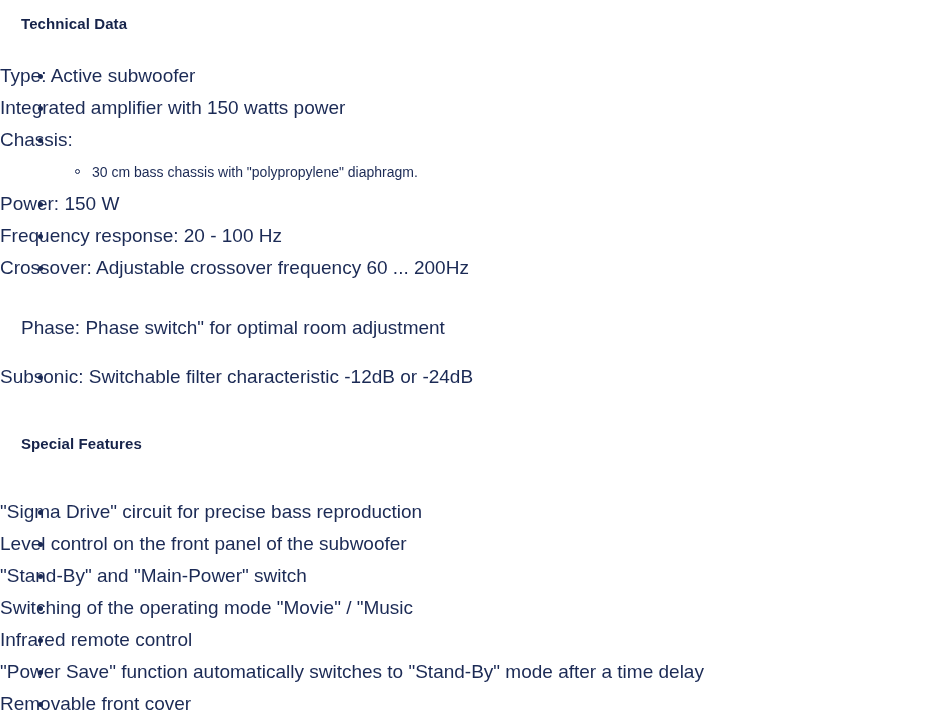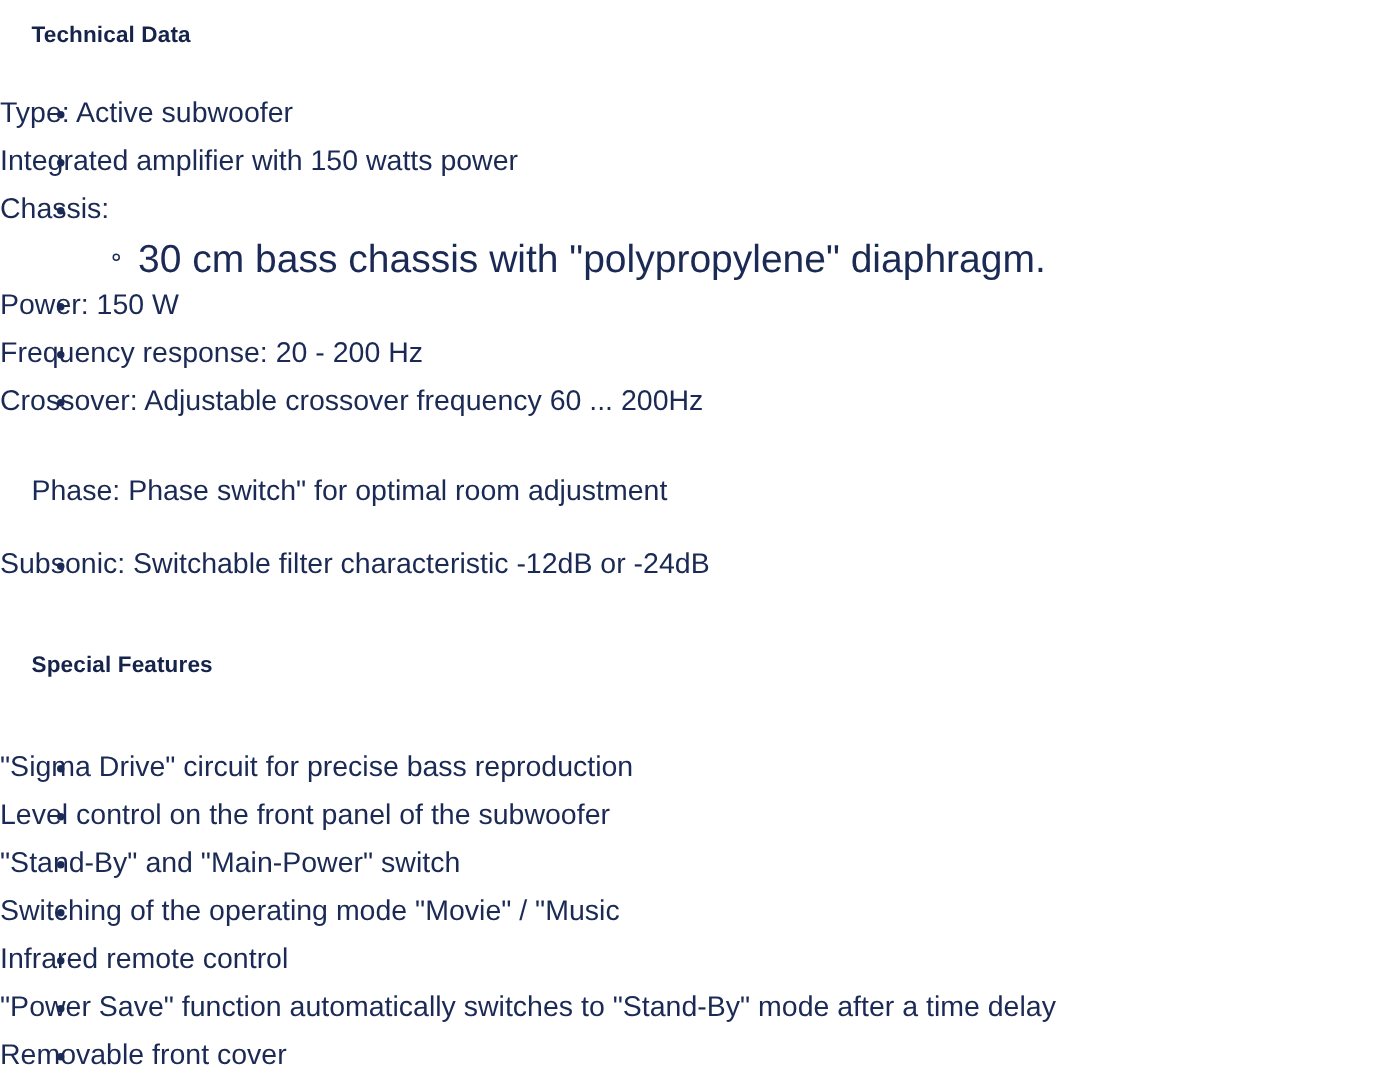--- a/index.html
+++ b/index.html
@@ -77,21 +77,21 @@
   }
 
   
   ul.sub-list {
     list-style: none;
     margin: 0;
     padding: 0;
   }
   ul.sub-list > li {
     position: relative;
-    font-size: 26px;
+    font-size: 14px;
     line-height: 32px;
     color: #1b2a55;
     padding-left: 92px;
     white-space: nowrap;
   }
   ul.sub-list > li::before {
     content: "";
     position: absolute;
     left: 75px;
     top: 13px;
@@ -159,21 +159,21 @@
       <ul class="sub-list">
         <li>
           <span>30 cm bass chassis with "polypropylene" diaphragm.</span>
         </li>
       </ul>
     </li>
     <li class="level-1">
       <span>Power: 150 W</span>
     </li>
     <li class="level-1">
-      <span>Frequency response: 20 - 200 Hz</span>
+      <span>Frequency response: 20 - 100 Hz</span>
     </li>
     <li class="level-1">
       <span>Crossover: Adjustable crossover frequency 60 ... 200Hz</span>
     </li>
   </ul>
 
   <p class="paragraph-plain" id="paragraph-phase">Phase: Phase switch" for optimal room adjustment</p>
 
   <ul class="bullet-list" id="list-subsonic">
     <li class="level-1">

